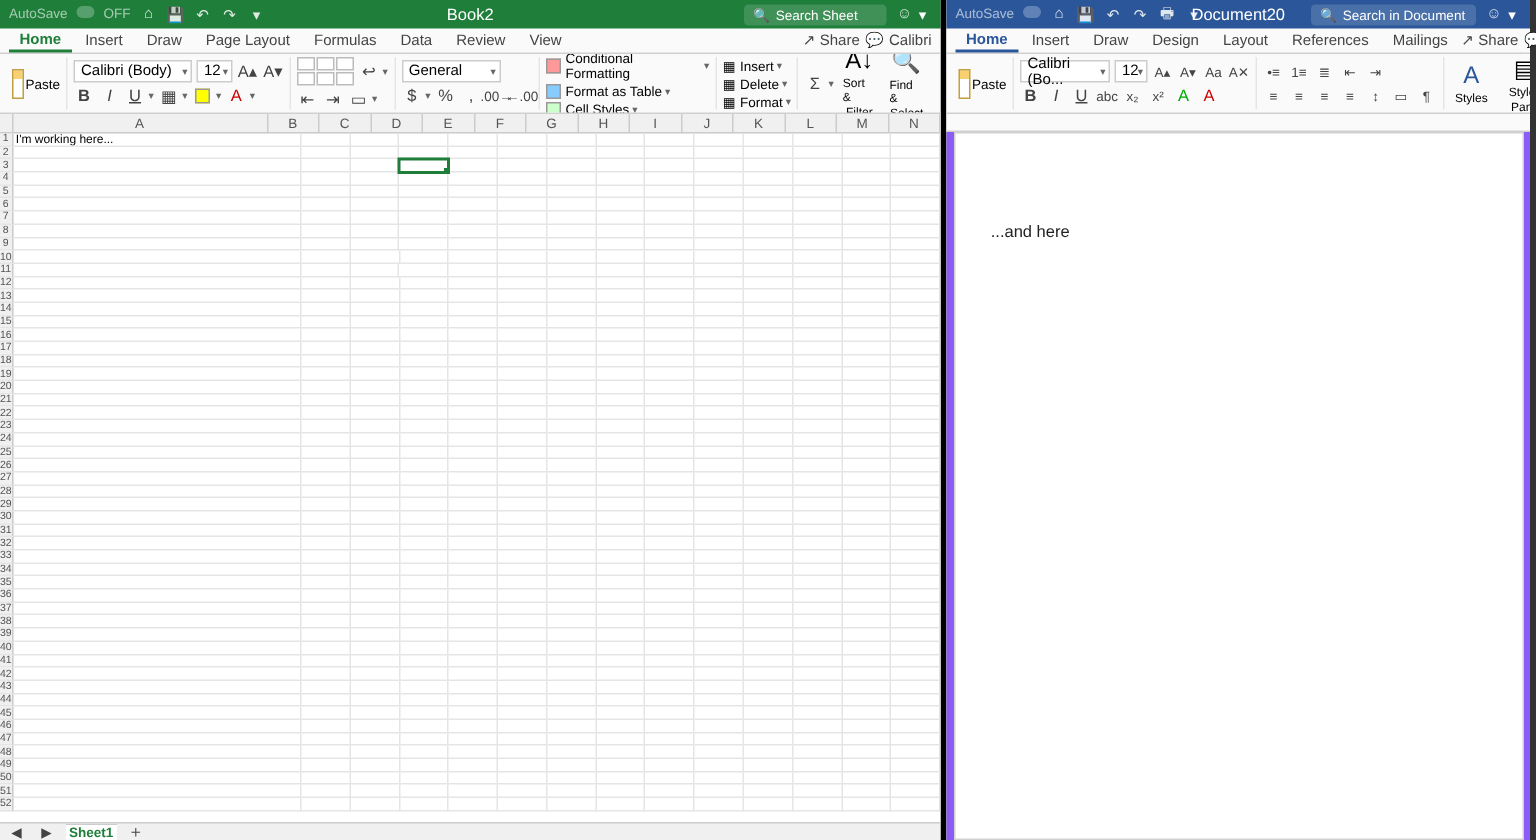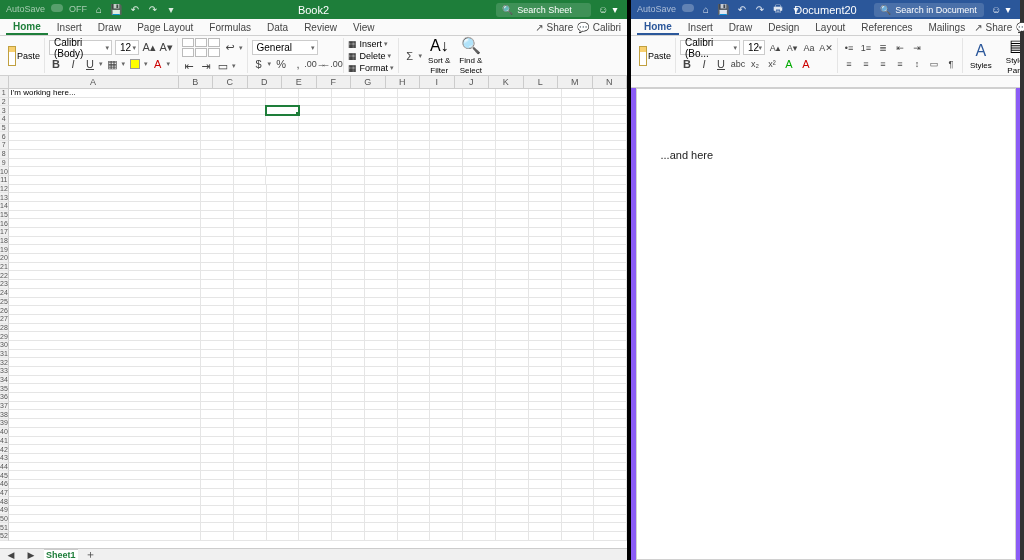--- a/index.html
+++ b/index.html
@@ -111,21 +111,21 @@
 
   <div class="ribbon">
     <div class="rgrp">
       <div class="paste-btn">
         <div class="paste-ico"></div>
         <span class="paste-lbl">Paste</span>
       </div>
     </div>
     <div class="rgrp">
       <div class="rrow">
-        <div class="font-sel" style="width:63px">Calibri (Body)</div>
+        <div class="font-sel" style="width:79px">Calibri (Body)</div>
         <div class="font-sel" style="width:24px">12</div>
         <span class="ico-btn">A▴</span>
         <span class="ico-btn">A▾</span>
       </div>
       <div class="rrow">
         <span class="ico-btn">
             <b>B</b>
           </span>
         <span class="ico-btn">
             <i>I</i>
@@ -169,20 +169,37 @@
         <div class="font-sel" style="width:66px">General</div>
       </div>
       <div class="rrow">
         <span class="ico-btn">$</span>
           <span class="drop-tri">▾</span>
         <span class="ico-btn">%</span>
         <span class="ico-btn">,</span>
         <span class="ico-btn sm">.00→</span>
         <span class="ico-btn sm">←.00</span>
       </div>
+    </div>
+    <div class="rgrp">
+      <div class="lbl-btn">
+          <span class="swatch" style="background:#f99"></span>
+          <span>Conditional Formatting</span> 
+          <span class="drop-tri">▾</span>
+        </div>
+      <div class="lbl-btn">
+          <span class="swatch" style="background:#8cf"></span>
+          <span>Format as Table</span> 
+          <span class="drop-tri">▾</span>
+        </div>
+      <div class="lbl-btn">
+          <span class="swatch" style="background:#cfc"></span>
+          <span>Cell Styles</span> 
+          <span class="drop-tri">▾</span>
+        </div>
     </div>
     <div class="rgrp">
       <div class="lbl-btn">▦ <span>Insert</span> <span class="drop-tri">▾</span></div>
       <div class="lbl-btn">▦ <span>Delete</span> <span class="drop-tri">▾</span></div>
       <div class="lbl-btn">▦ <span>Format</span> <span class="drop-tri">▾</span></div>
     </div>
     <div class="rgrp">
       <div class="rrow">
         <span class="ico-btn">Σ</span>
           <span class="drop-tri">▾</span>

